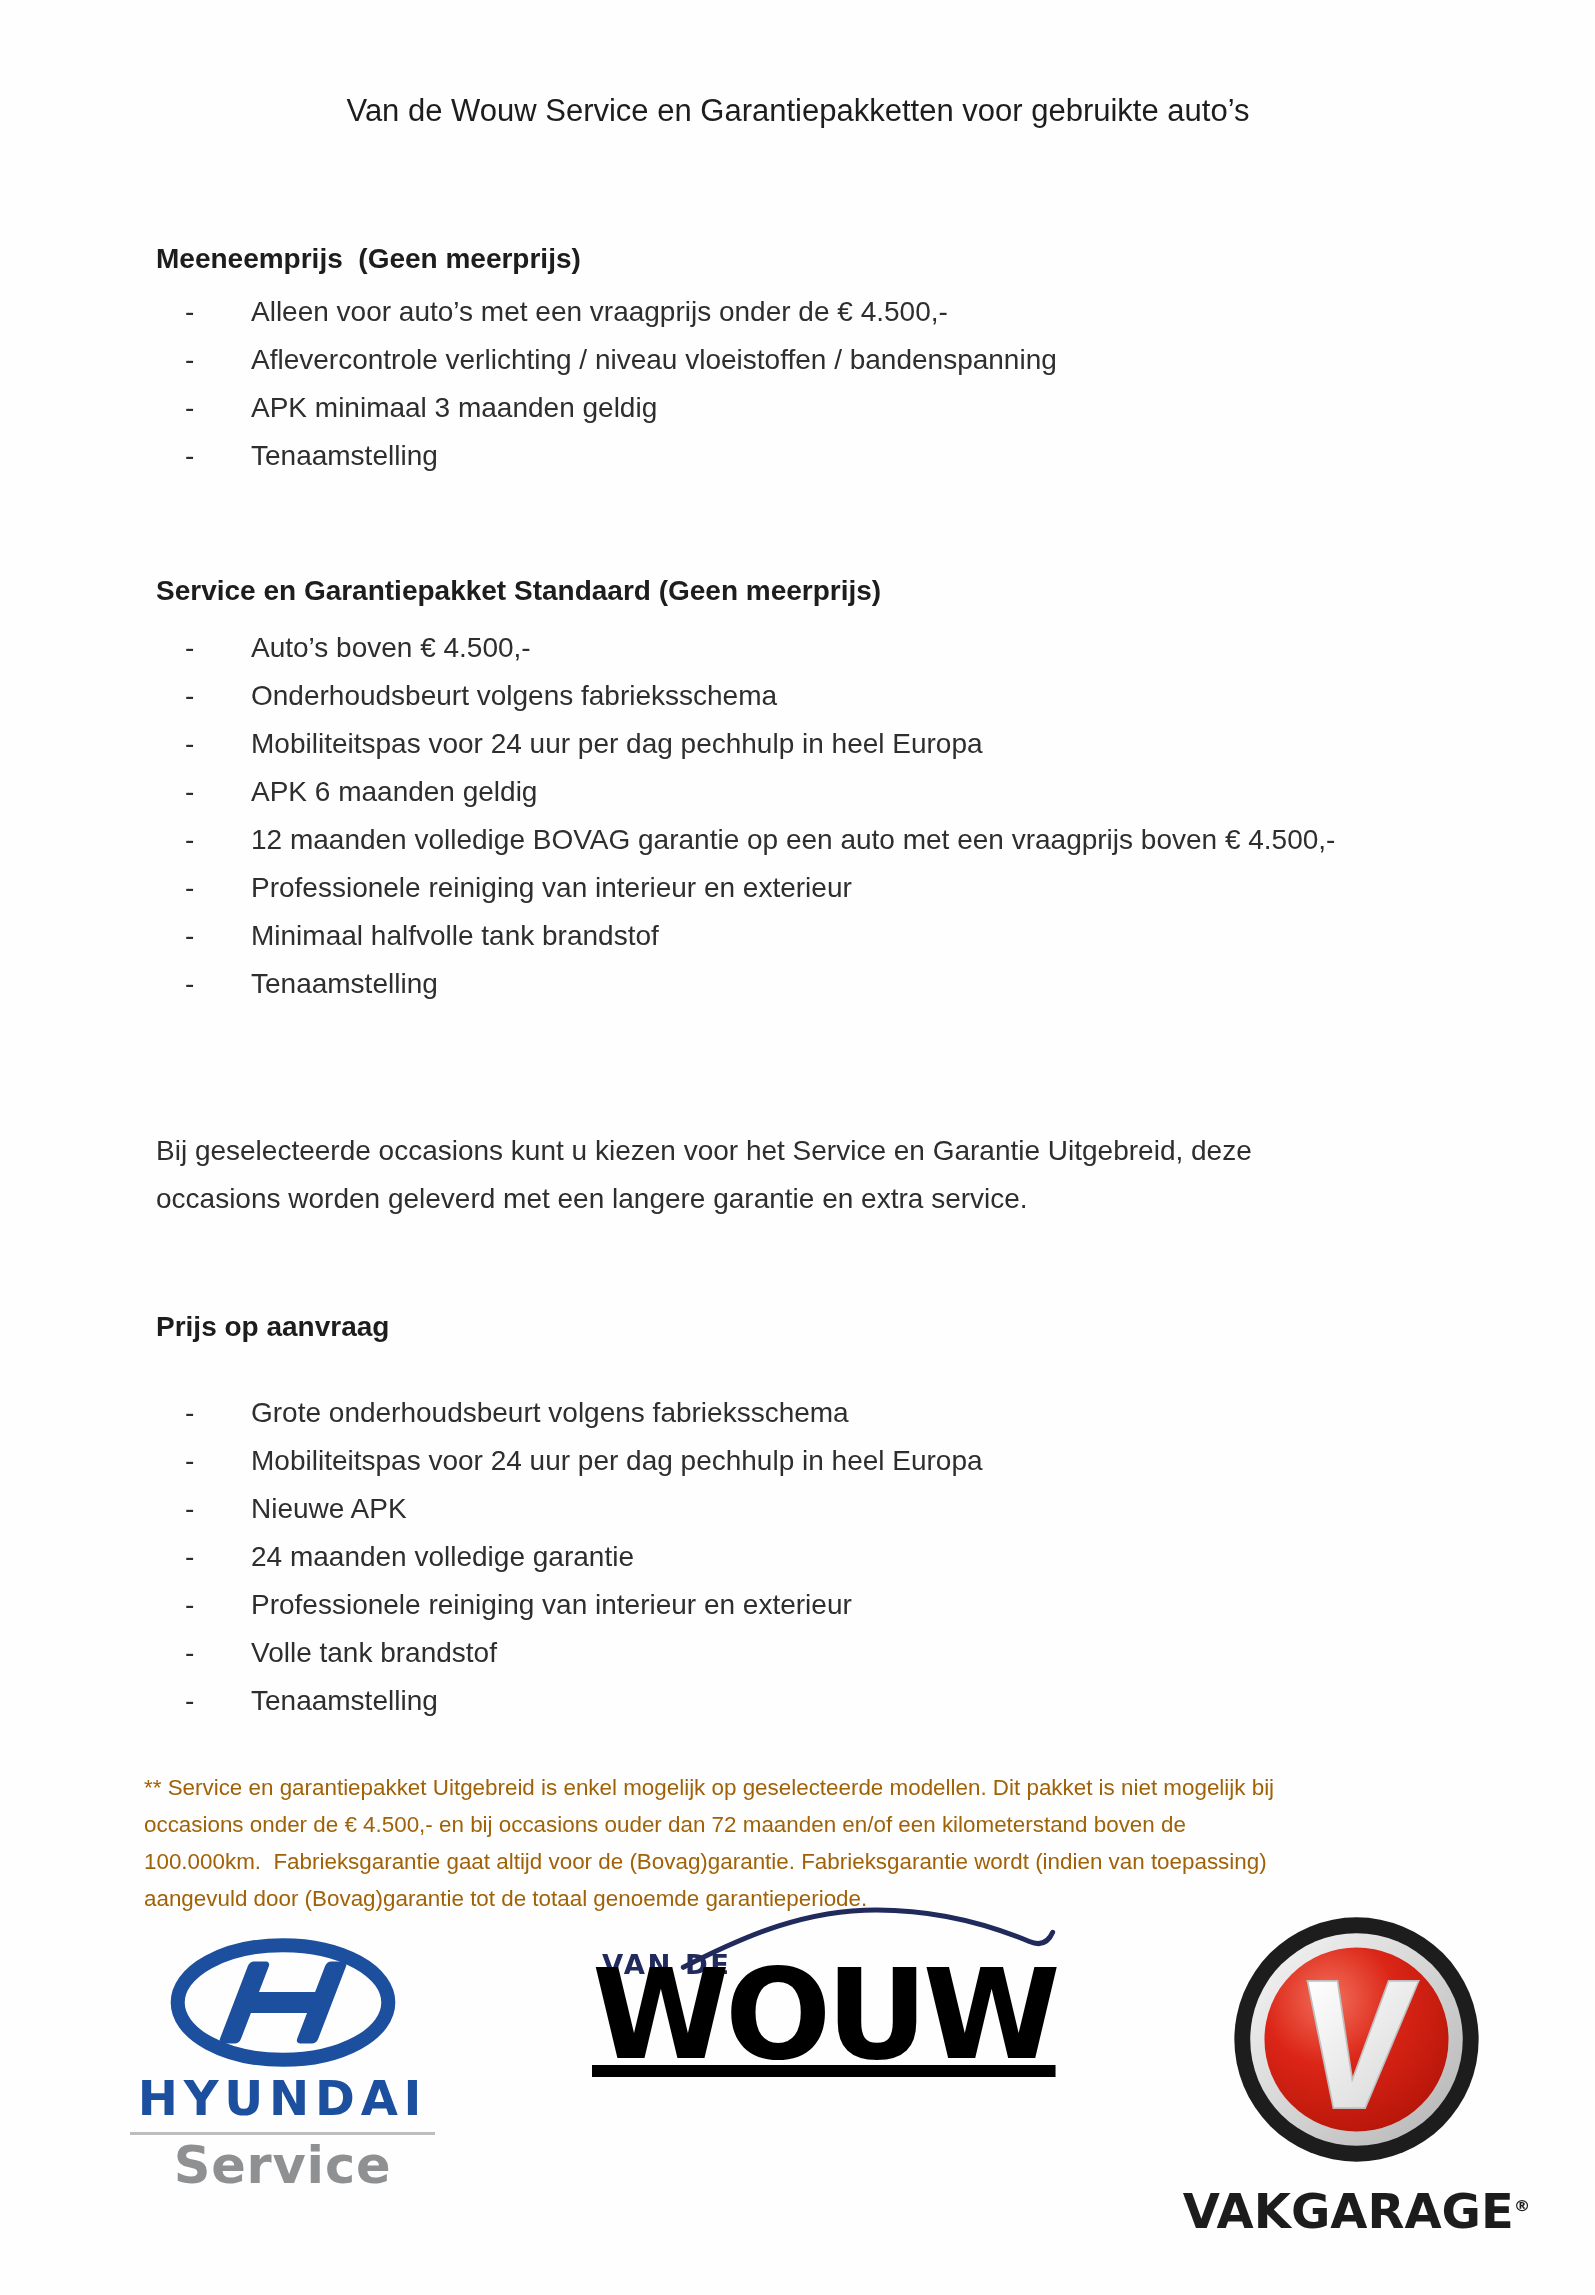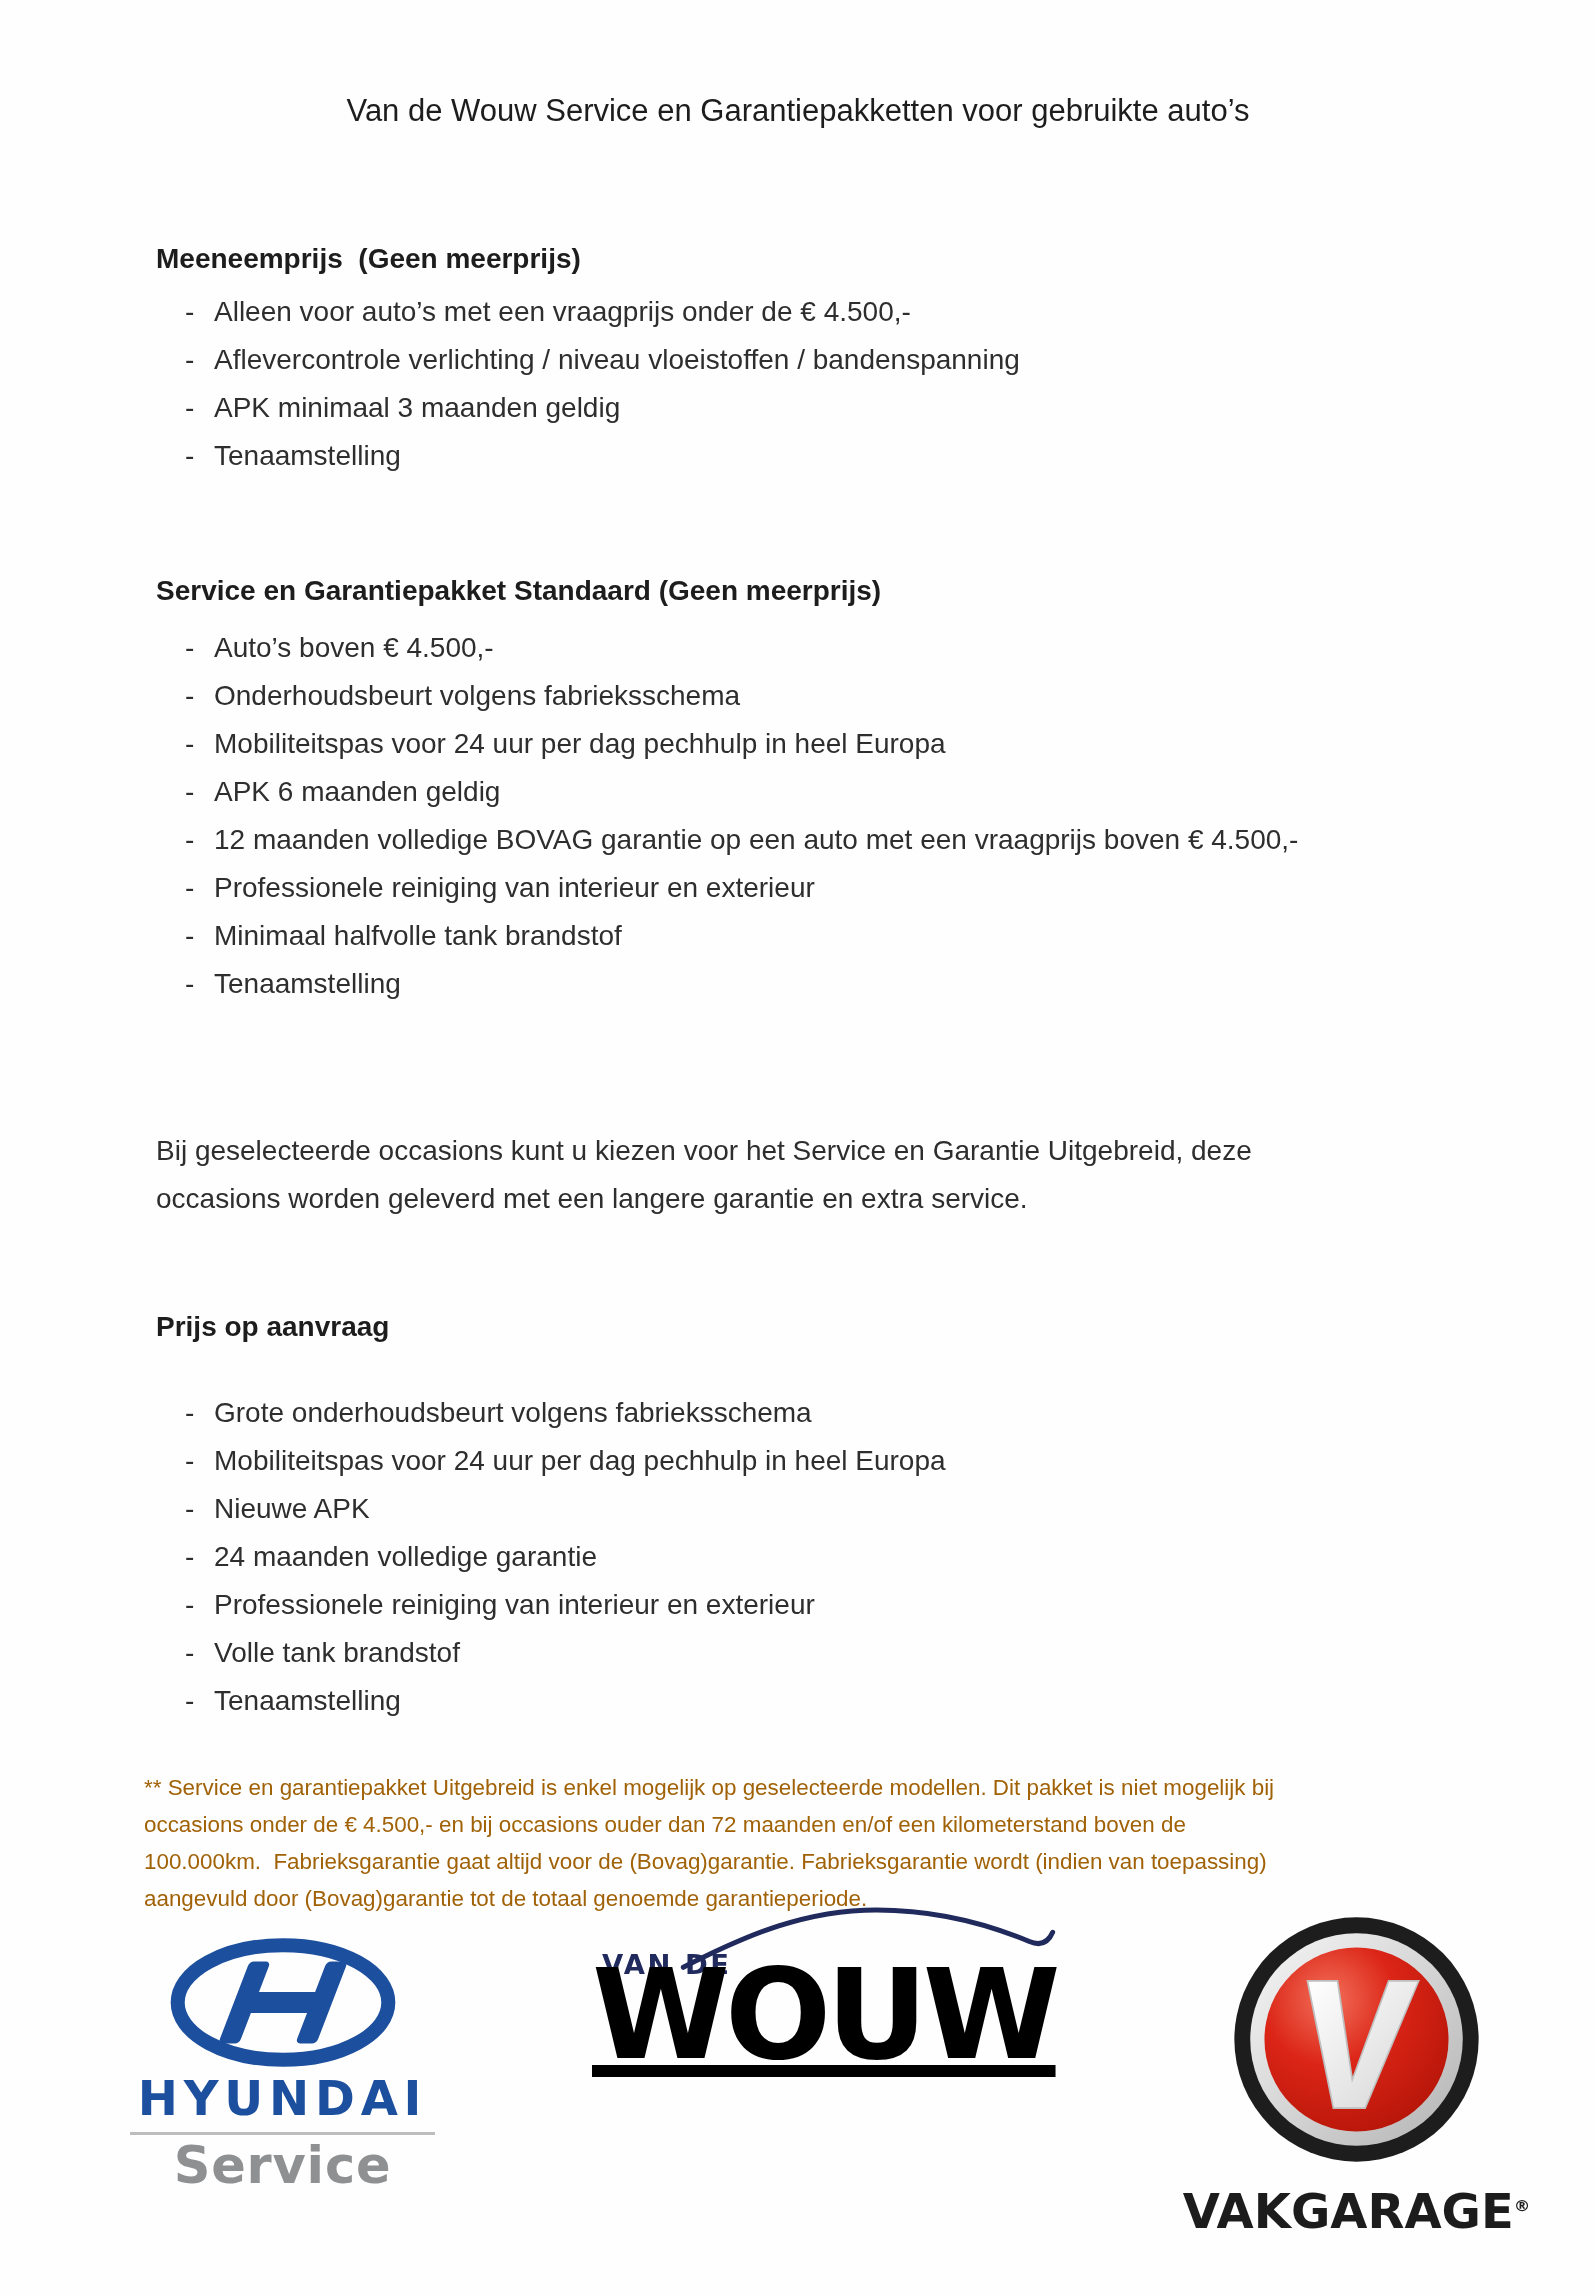--- a/index.html
+++ b/index.html
@@ -35,21 +35,21 @@
   ul.bullets {
     position:absolute; left:185px;
     margin:0; padding:0; list-style:none;
     font-size:28px; color:#2e2e2e;
   }
   #list-1 { top:288px; }
   #list-2 { top:624px; }
   #list-3 { top:1389px; }
   ul.bullets li { display:flex; line-height:48px; }
   .dash { width:29px; flex:none; }
-  .btext { max-width:1130px; }
+  .btext { max-width:1130px;margin-left:37px; }
 
   .body-paragraph {
     position:absolute; left:156px; top:1127px; width:1205px;
     font-size:28px; line-height:48px; color:#2e2e2e;
   }
   .footnote {
     position:absolute; left:144px; top:1769px; width:1164px;
     font-size:22.4px; line-height:37px; color:#a16207;
     white-space:pre-wrap;
   }

